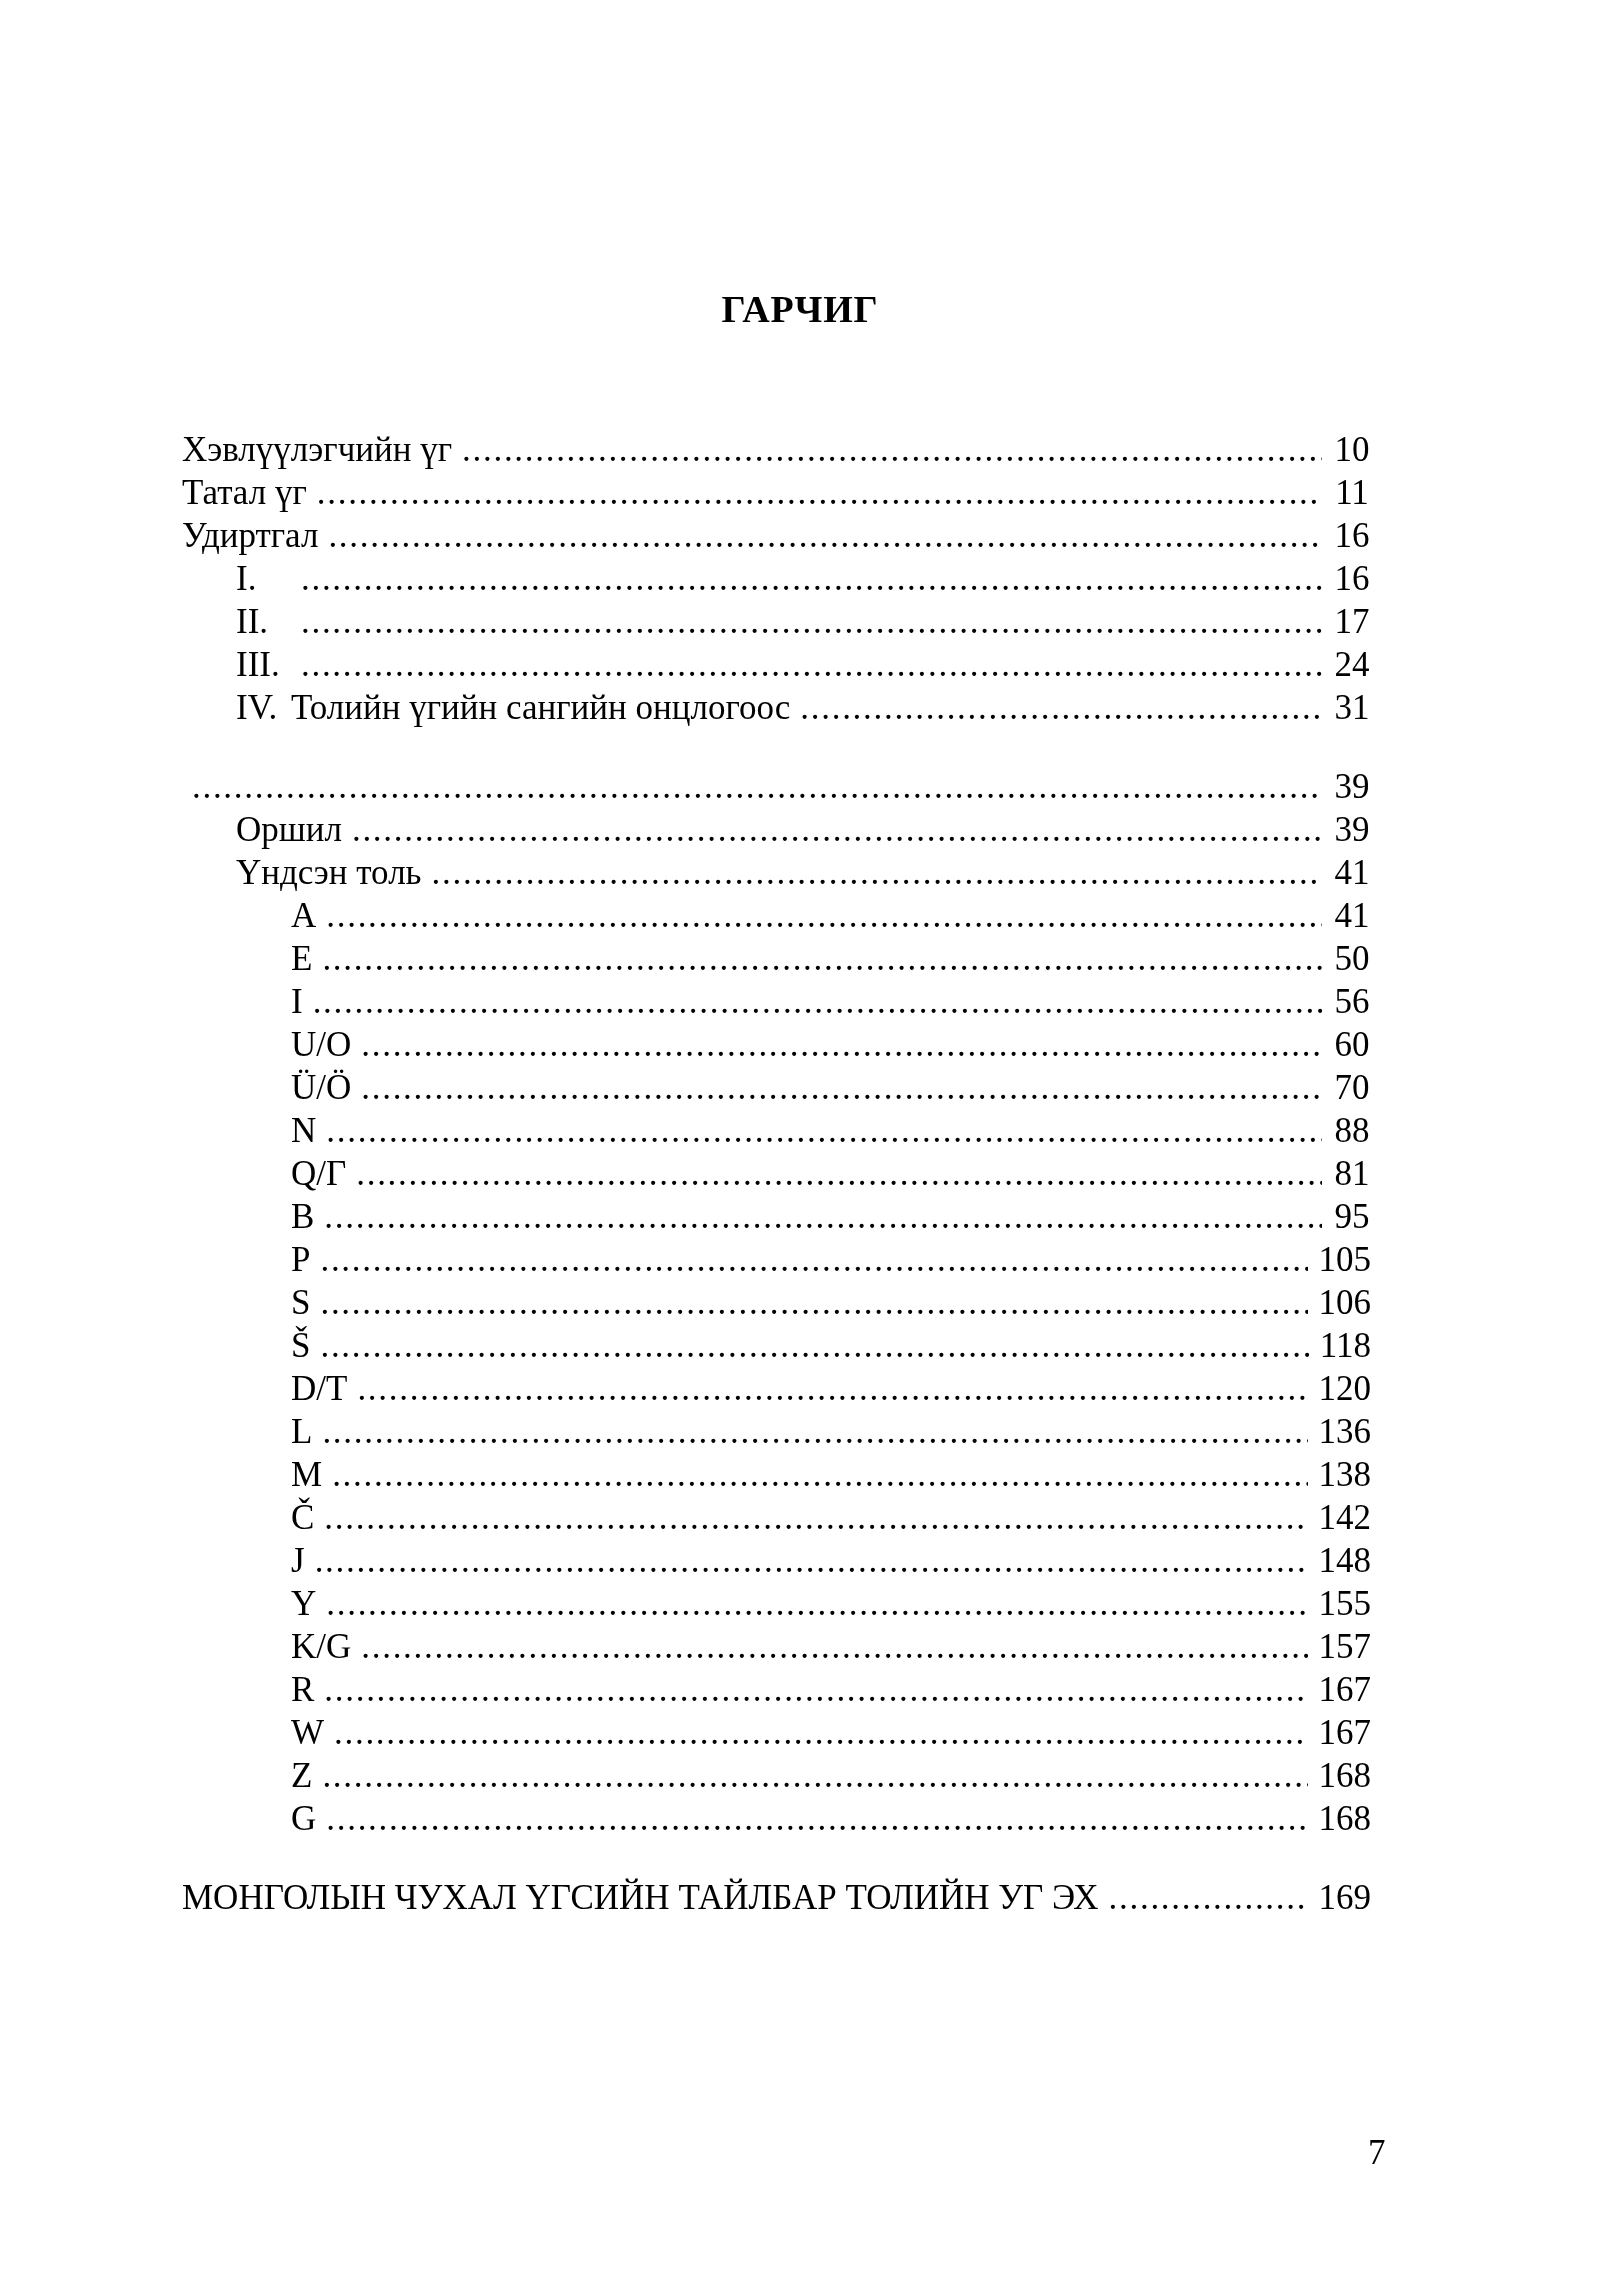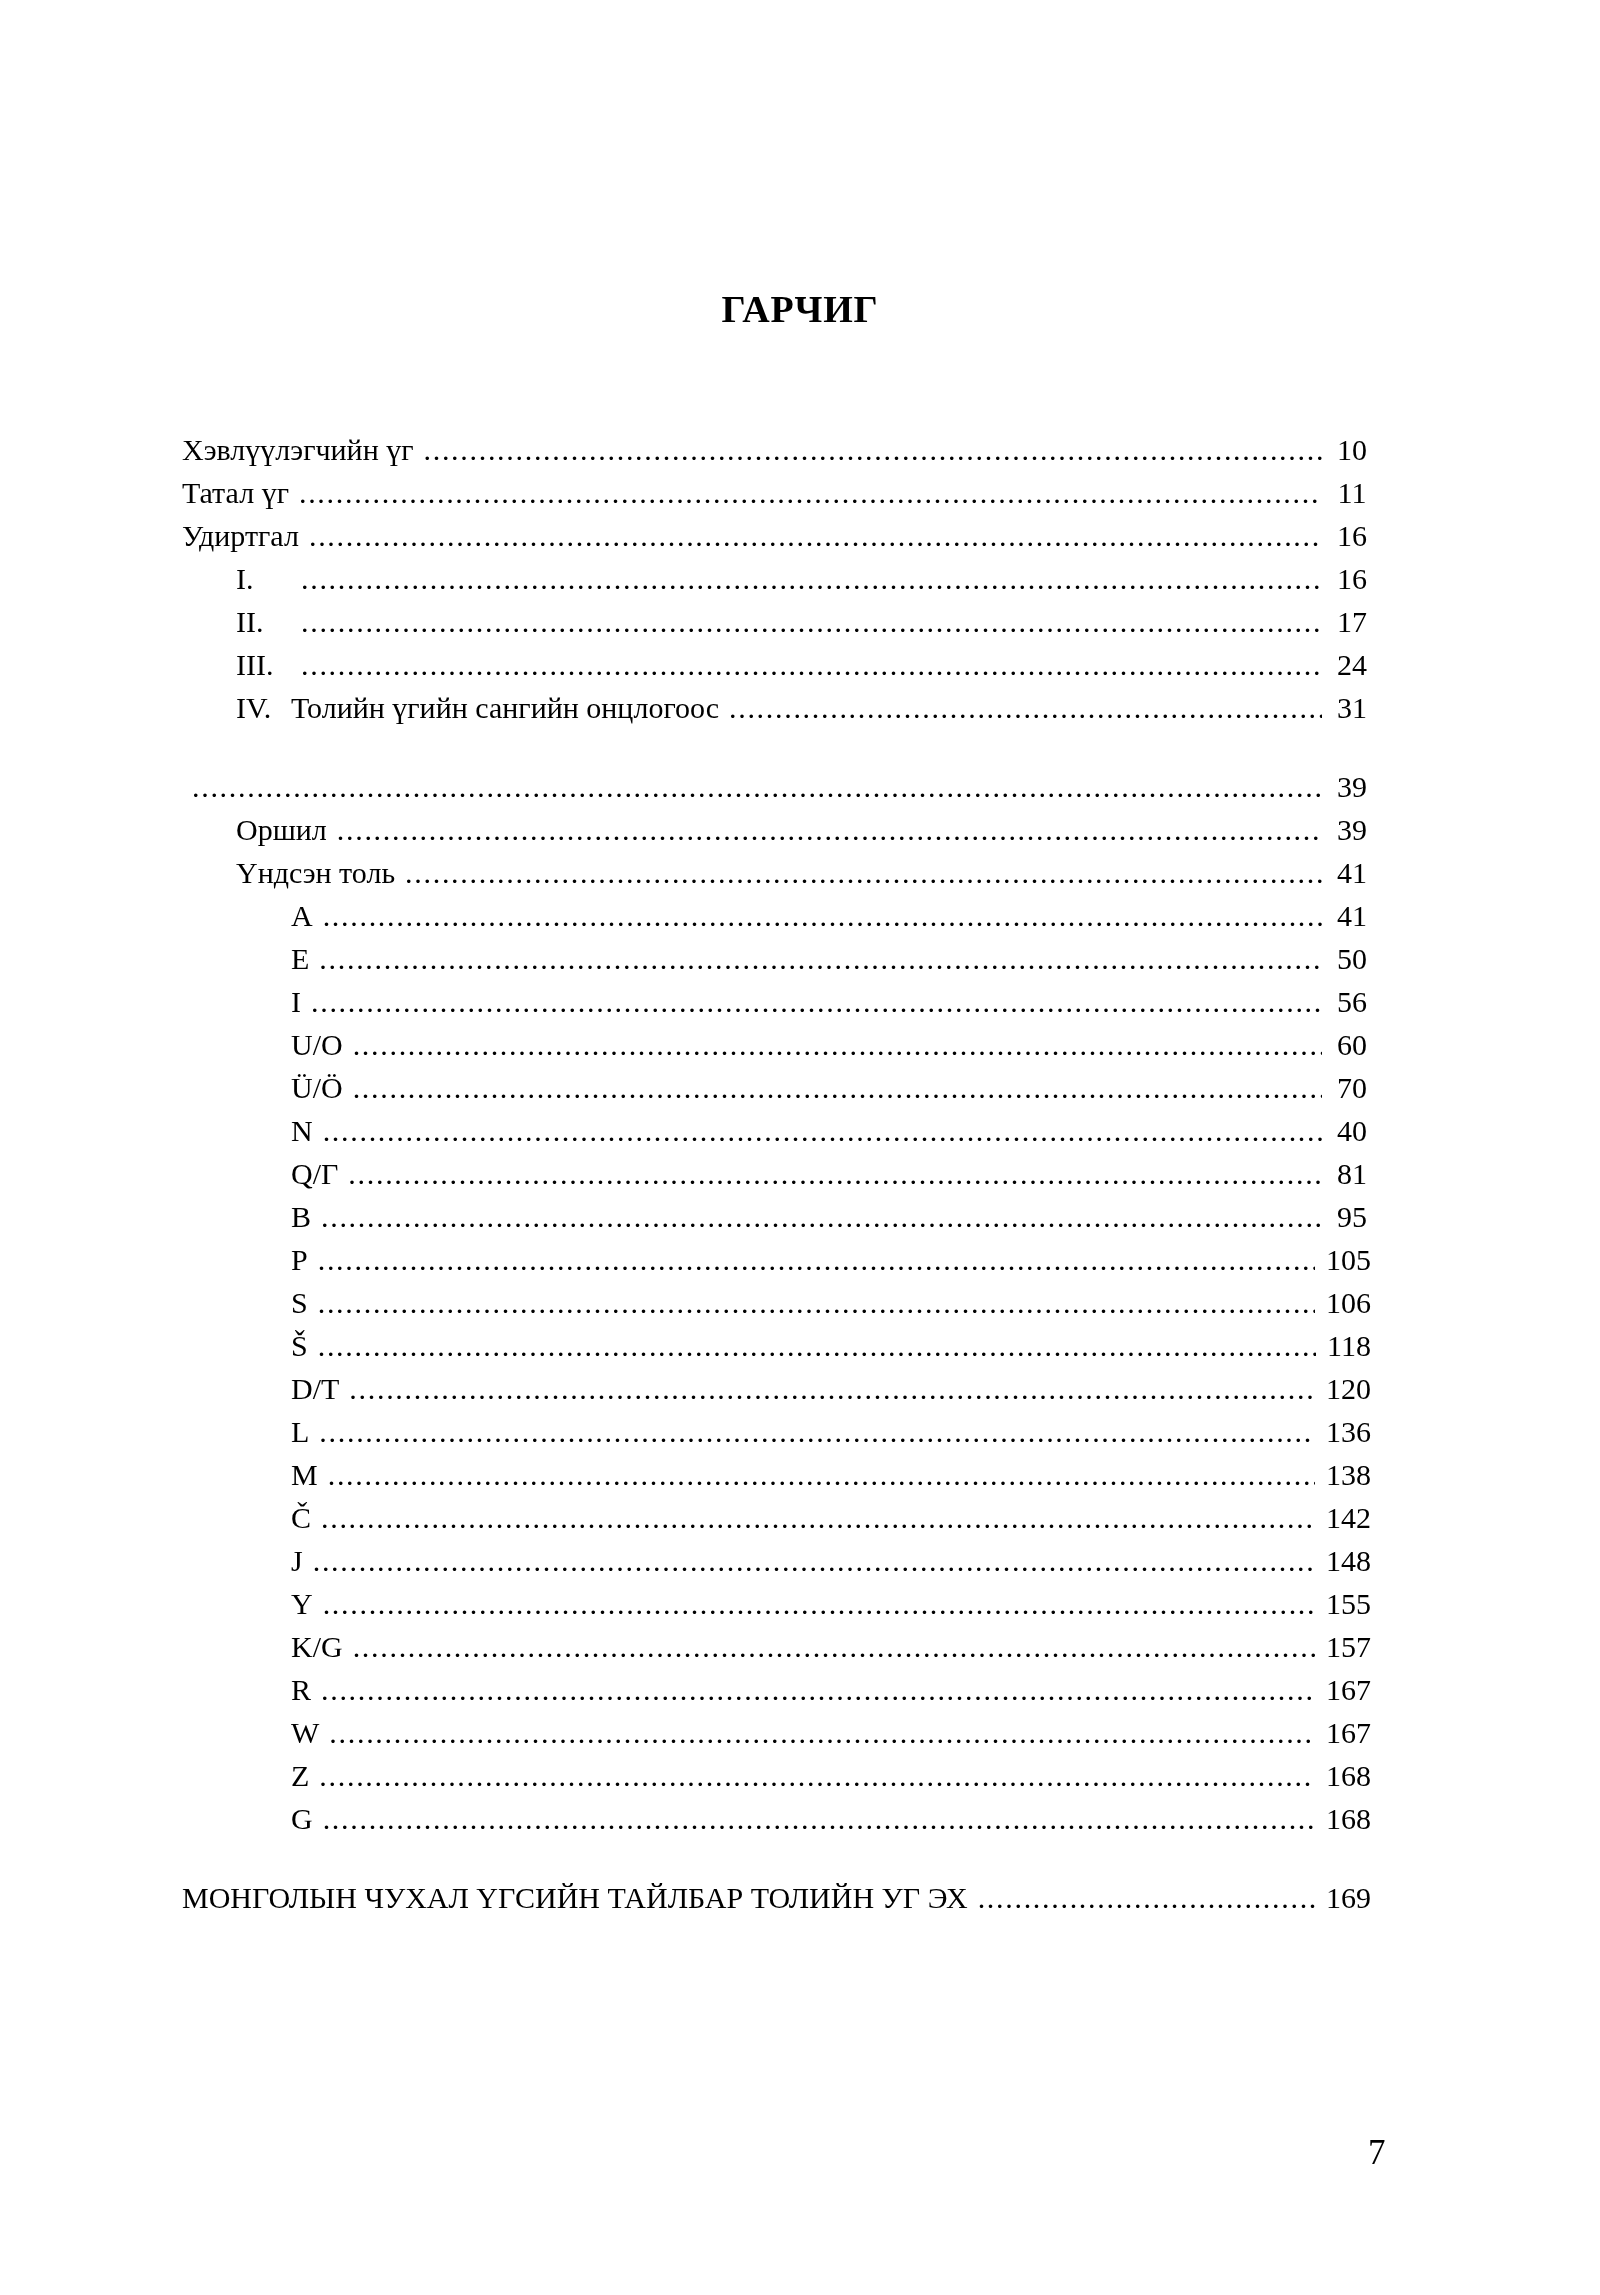--- a/index.html
+++ b/index.html
@@ -29,21 +29,21 @@
   .content {
     position: absolute;
     top: 428px;
     left: 182px;
     width: 1189px;
   }
   .row {
     display: flex;
     align-items: baseline;
     line-height: 43px;
-    font-size: 30px;
+    font-size: 35px;
     white-space: nowrap;
   }
   .row.gap { margin-top: 36px; }
   .row.indent-1 { padding-left: 54px; }
   .row.indent-2 { padding-left: 109px; }
   .num {
     flex: none;
     display: inline-block;
     width: 55px;
   }
@@ -162,21 +162,21 @@
       <div class="row indent-2">
 
     <span class="label">Ü/Ö</span>
     <span class="leader" aria-hidden="true">............................................................................................................................................................................................................................</span>
     <span class="pg">70</span>
   </div>
       <div class="row indent-2">
 
     <span class="label">N</span>
     <span class="leader" aria-hidden="true">............................................................................................................................................................................................................................</span>
-    <span class="pg">40</span>
+    <span class="pg">88</span>
   </div>
       <div class="row indent-2">
 
     <span class="label">Q/Г</span>
     <span class="leader" aria-hidden="true">............................................................................................................................................................................................................................</span>
     <span class="pg">81</span>
   </div>
       <div class="row indent-2">
 
     <span class="label">B</span>

